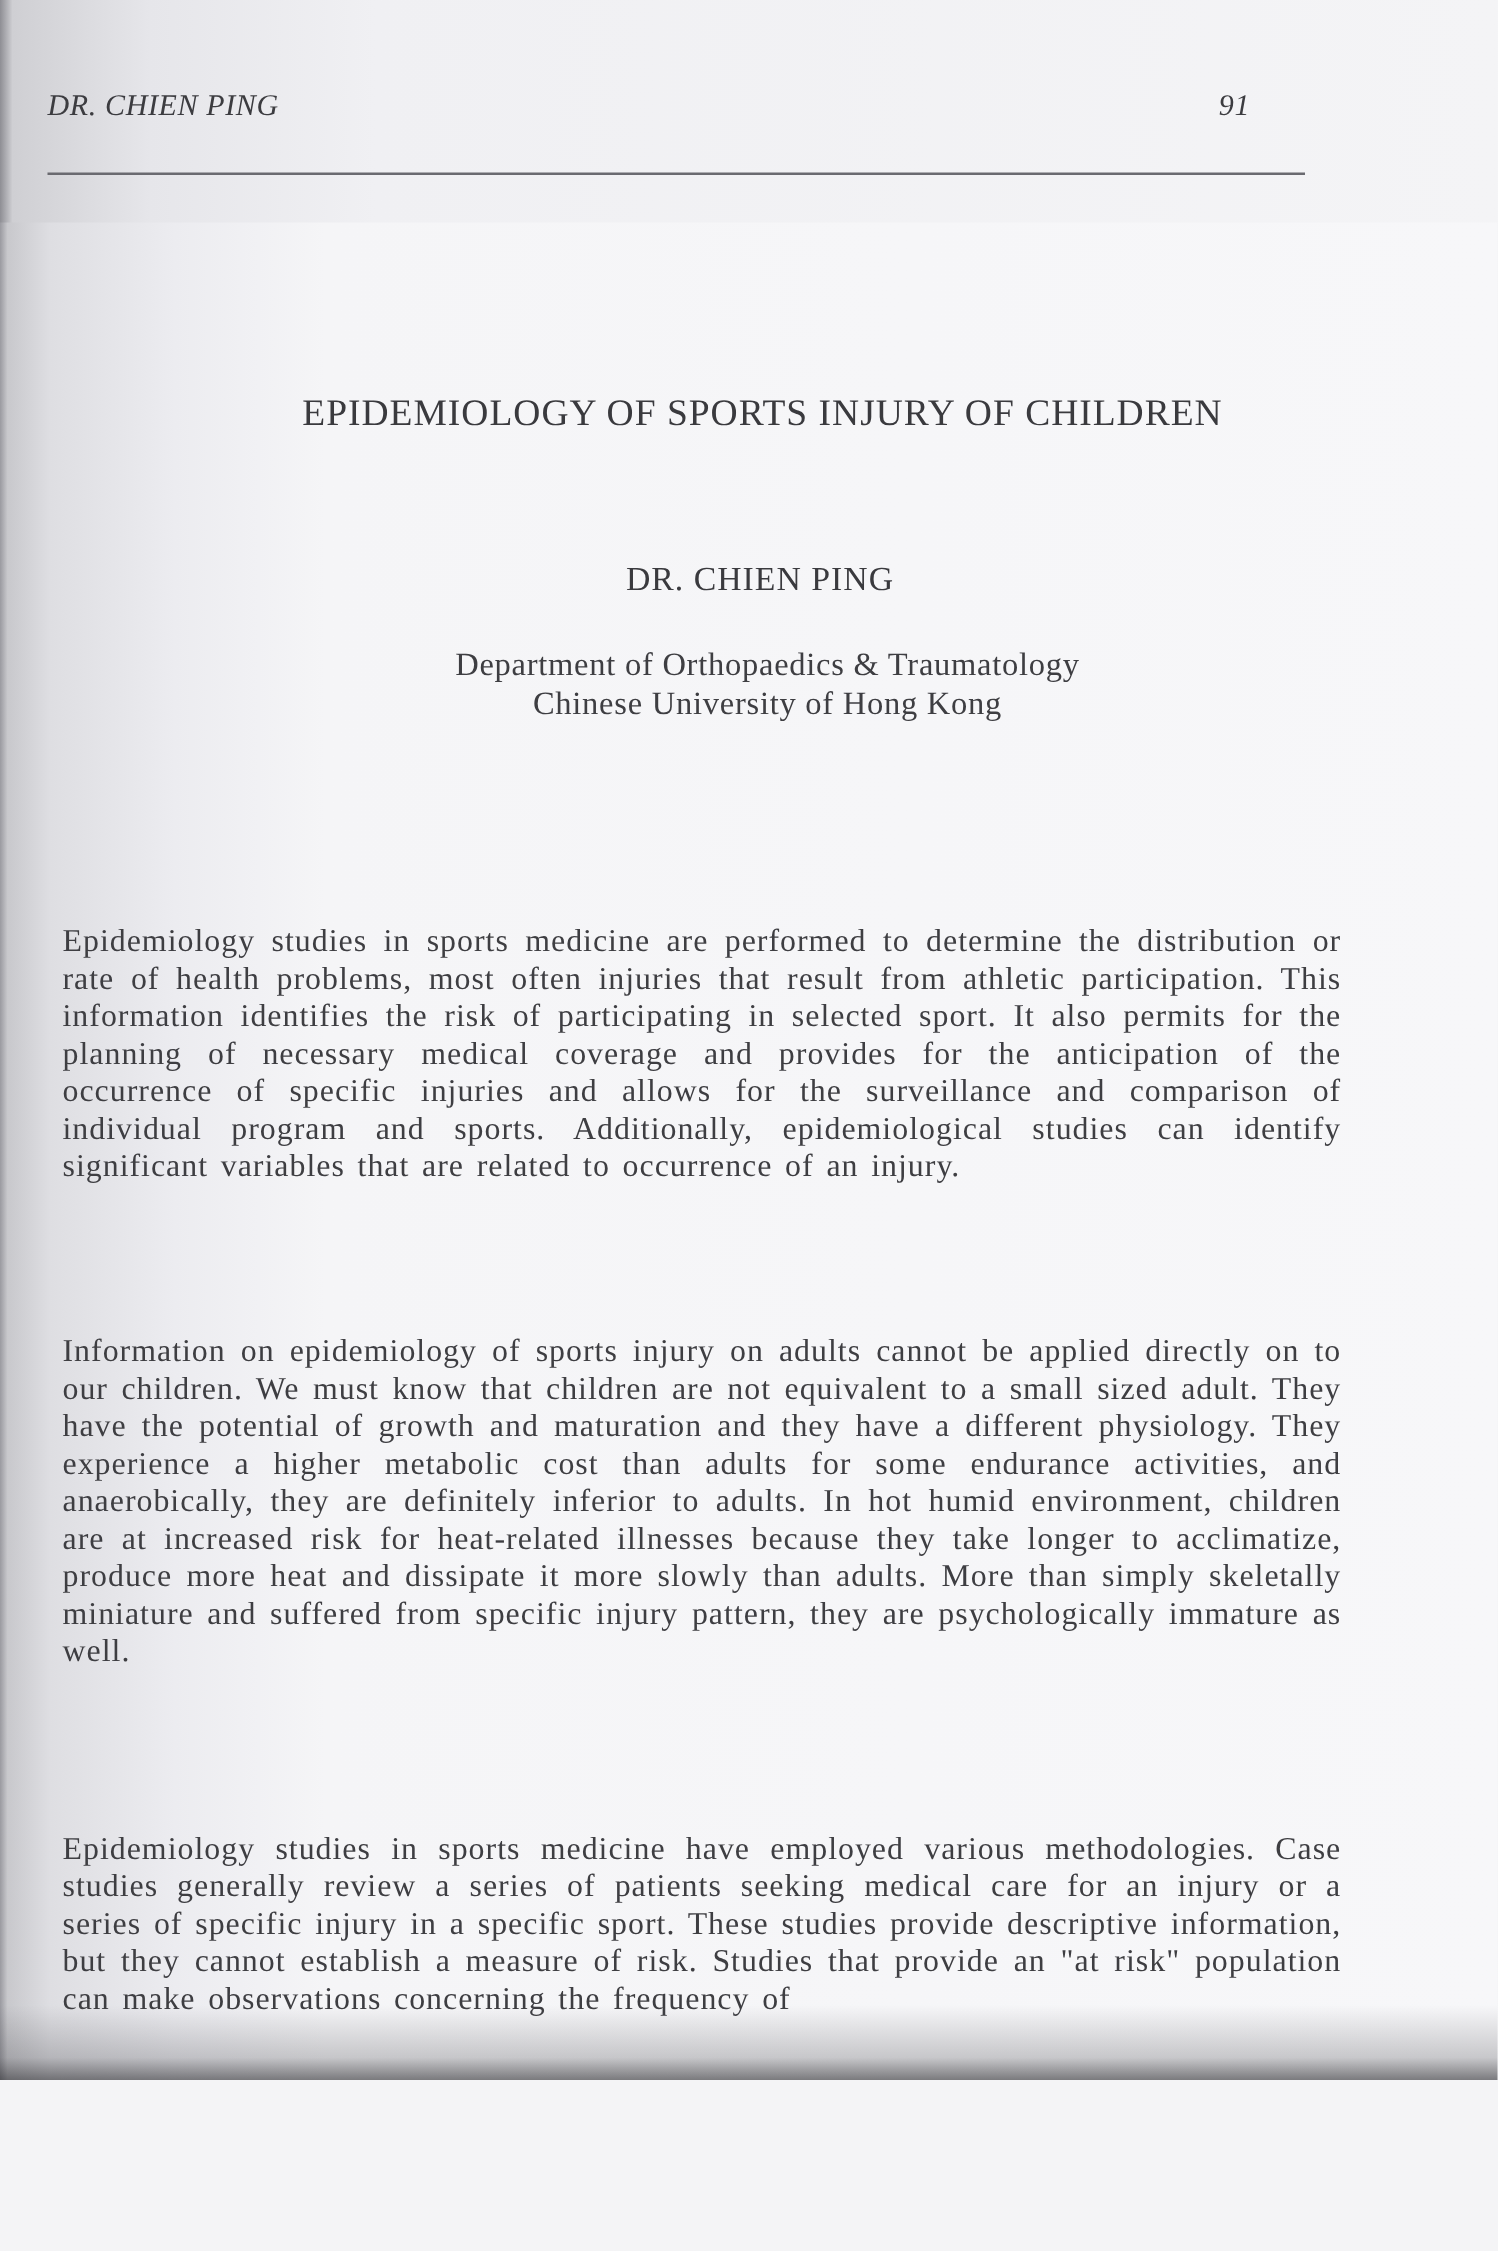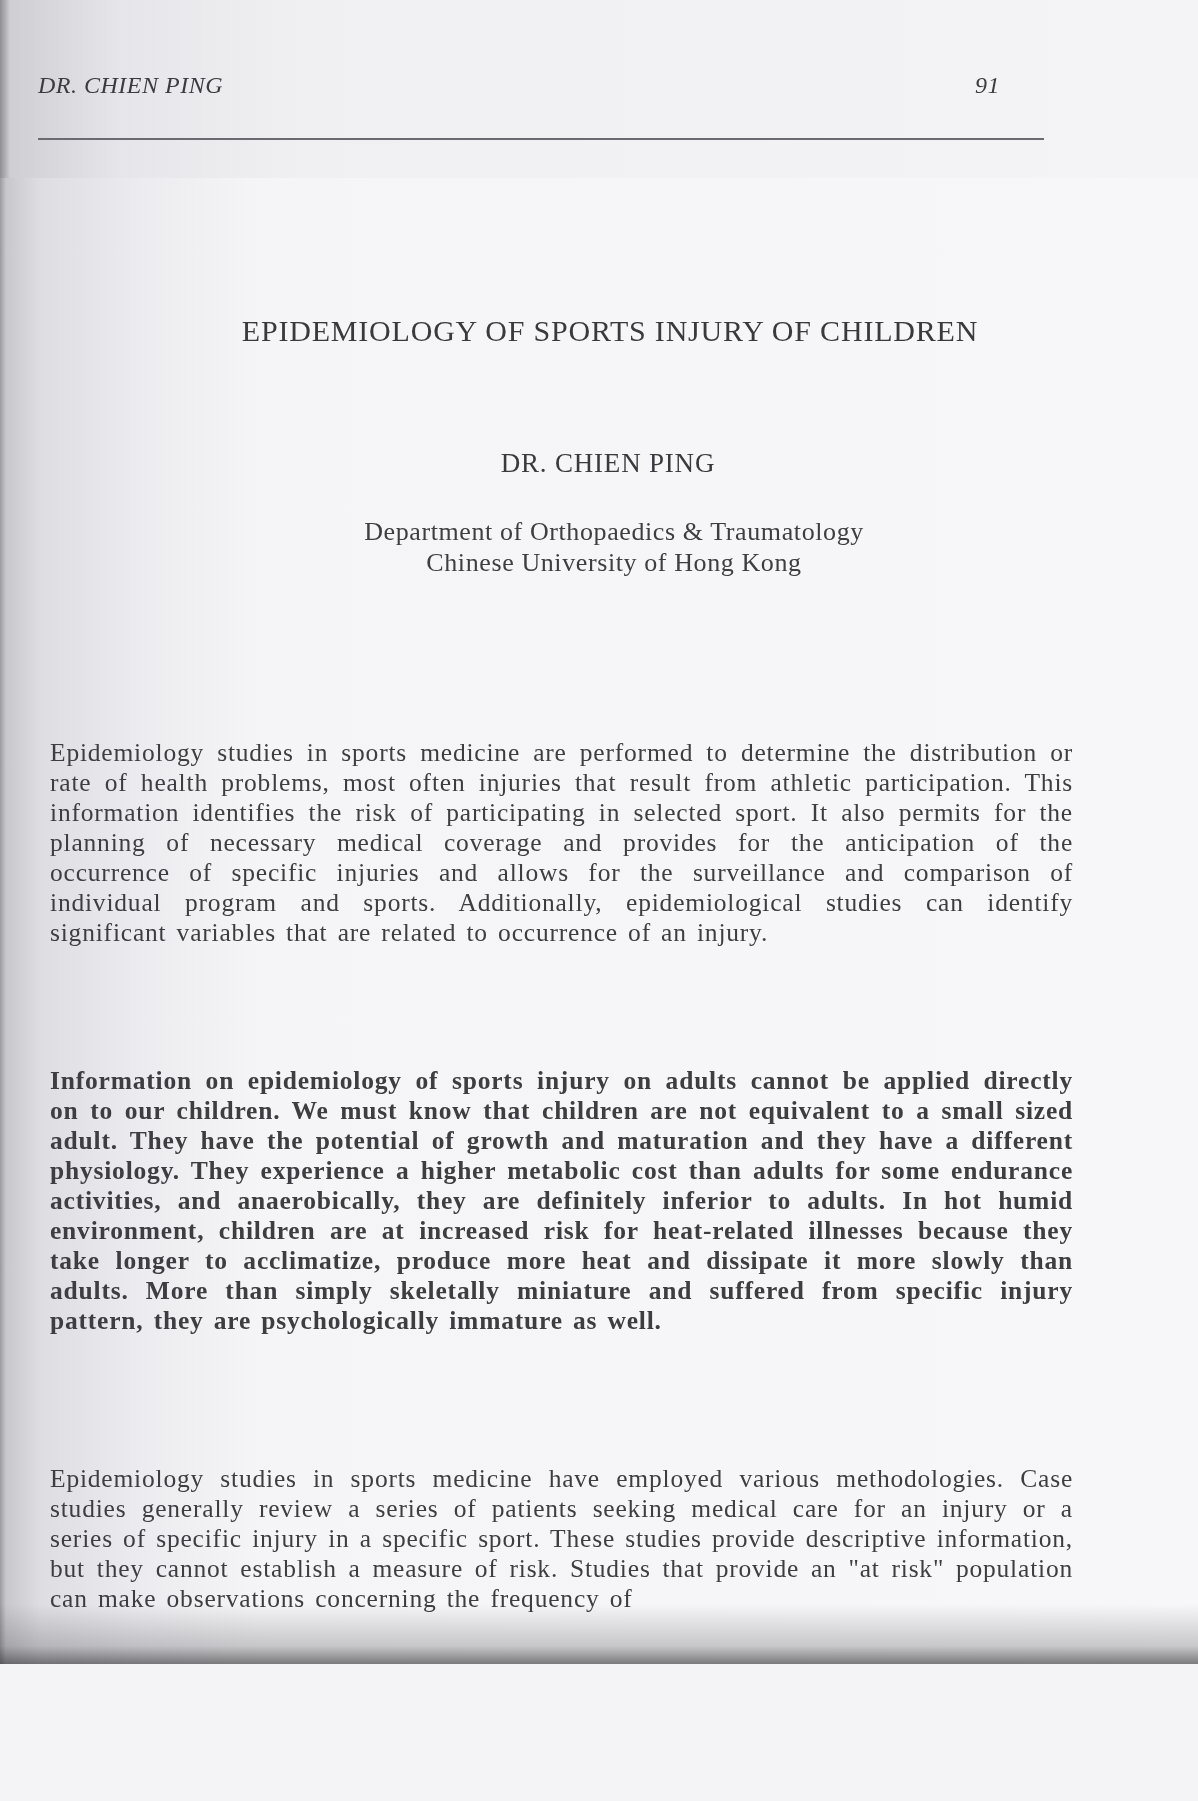--- a/index.html
+++ b/index.html
@@ -46,21 +46,21 @@
     position: absolute; left: 0; width: 1198px; top: 516px;
     text-align: center; font-size: 26px; line-height: 31px; color: #3e3e42; letter-spacing: 0.6px;
     padding-left: 30px; box-sizing: border-box;
   }
   .body-text {
     position: absolute; left: 50px; width: 1023px;
     font-size: 25.5px; line-height: 30px; color: #3e3e42;
     text-align: justify; letter-spacing: 0.8px; word-spacing: 3px;
   }
   .p1 { top: 712px; }
-  .p2 { top: 1040px; font-weight: bold; }
+  .p2 { top: 1040px; }
   .p3 { top: 1438px; }
 </style>
 </head>
 <body>
 
 <div class="page">
   <div class="top-strip"></div>
 
   <div class="running-head">
     <span class="author">DR. CHIEN PING</span>

